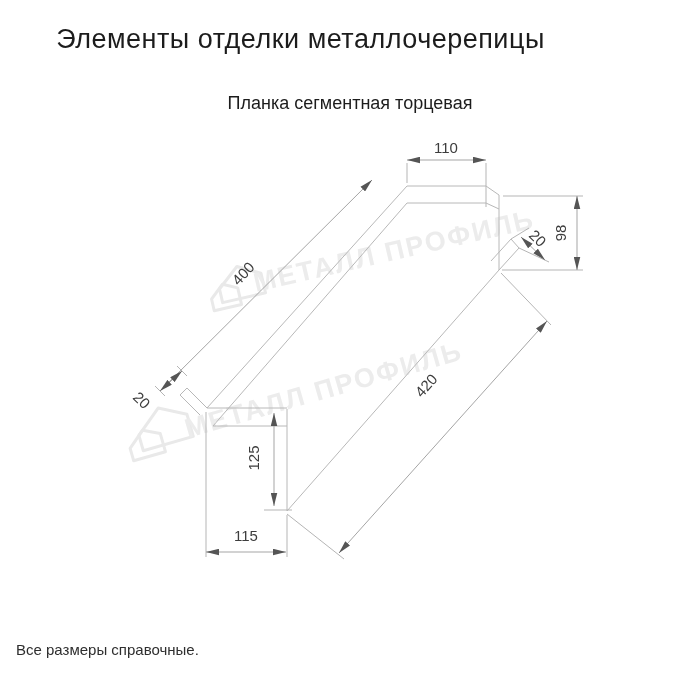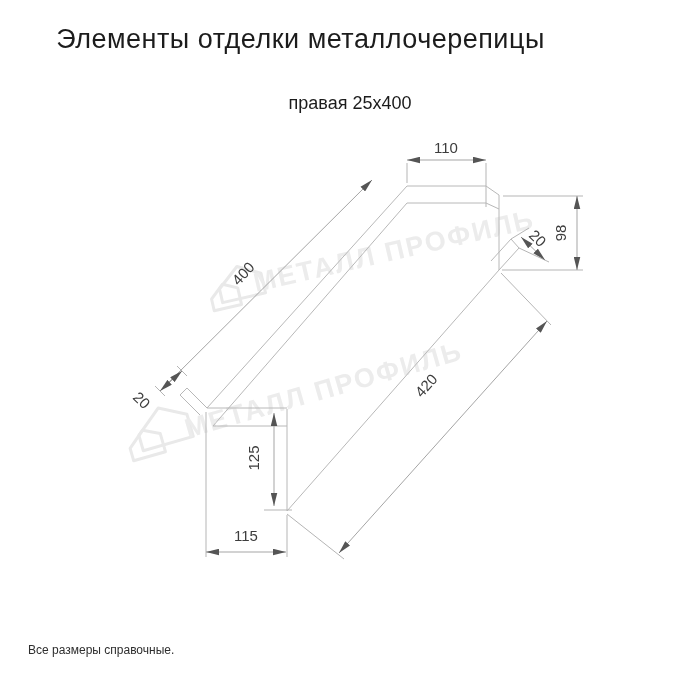--- a/index.html
+++ b/index.html
@@ -9,38 +9,38 @@
   }
   .page-title{
     position:absolute;top:24px;left:0;width:601px;text-align:center;
     font-size:27px;font-weight:400;color:#1c1c1c;letter-spacing:0.5px;
   }
   .product-title{
     position:absolute;top:92px;left:0;width:700px;text-align:center;
     font-size:18px;color:#1c1c1c;line-height:22px;
   }
   .notes{
-    position:absolute;left:28px;top:641px;font-size:12px;color:#2e2e2e;line-height:18px;
+    position:absolute;left:16px;top:641px;font-size:15px;color:#2e2e2e;line-height:18px;
   }
   svg{position:absolute;left:0;top:0;}
   .draw{stroke:#b8b8b8;stroke-width:1;fill:none;}
   .dim{stroke:#a5a5a5;stroke-width:1;fill:none;}
   .ext{stroke:#b5b5b5;stroke-width:1;fill:none;}
   .dimtext{fill:#3d3d3d;font-size:15px;font-family:"Liberation Sans",sans-serif;}
   .wm-text{fill:#ececec;font-size:27px;font-weight:700;letter-spacing:2px;
     font-family:"Liberation Sans",sans-serif;}
   .wm-logo{stroke:#e9e9e9;stroke-width:3;fill:none;stroke-linejoin:round;}
 </style>
 </head>
 <body>
 
 <div class="page-title">Элементы отделки металлочерепицы</div>
 
 <div class="product-title">
-  <div>правая 25х400</div>
+  <div>Планка сегментная торцевая</div>
 </div>
 
 <svg width="700" height="700" viewBox="0 0 700 700">
   <defs>
     <marker id="arr" viewBox="0 0 12 6" refX="12" refY="3" markerWidth="13" markerHeight="7" orient="auto-start-reverse">
       <path d="M0,0 L12,3 L0,6 z" fill="#555"></path>
     </marker>
   </defs>
 
   <g>

